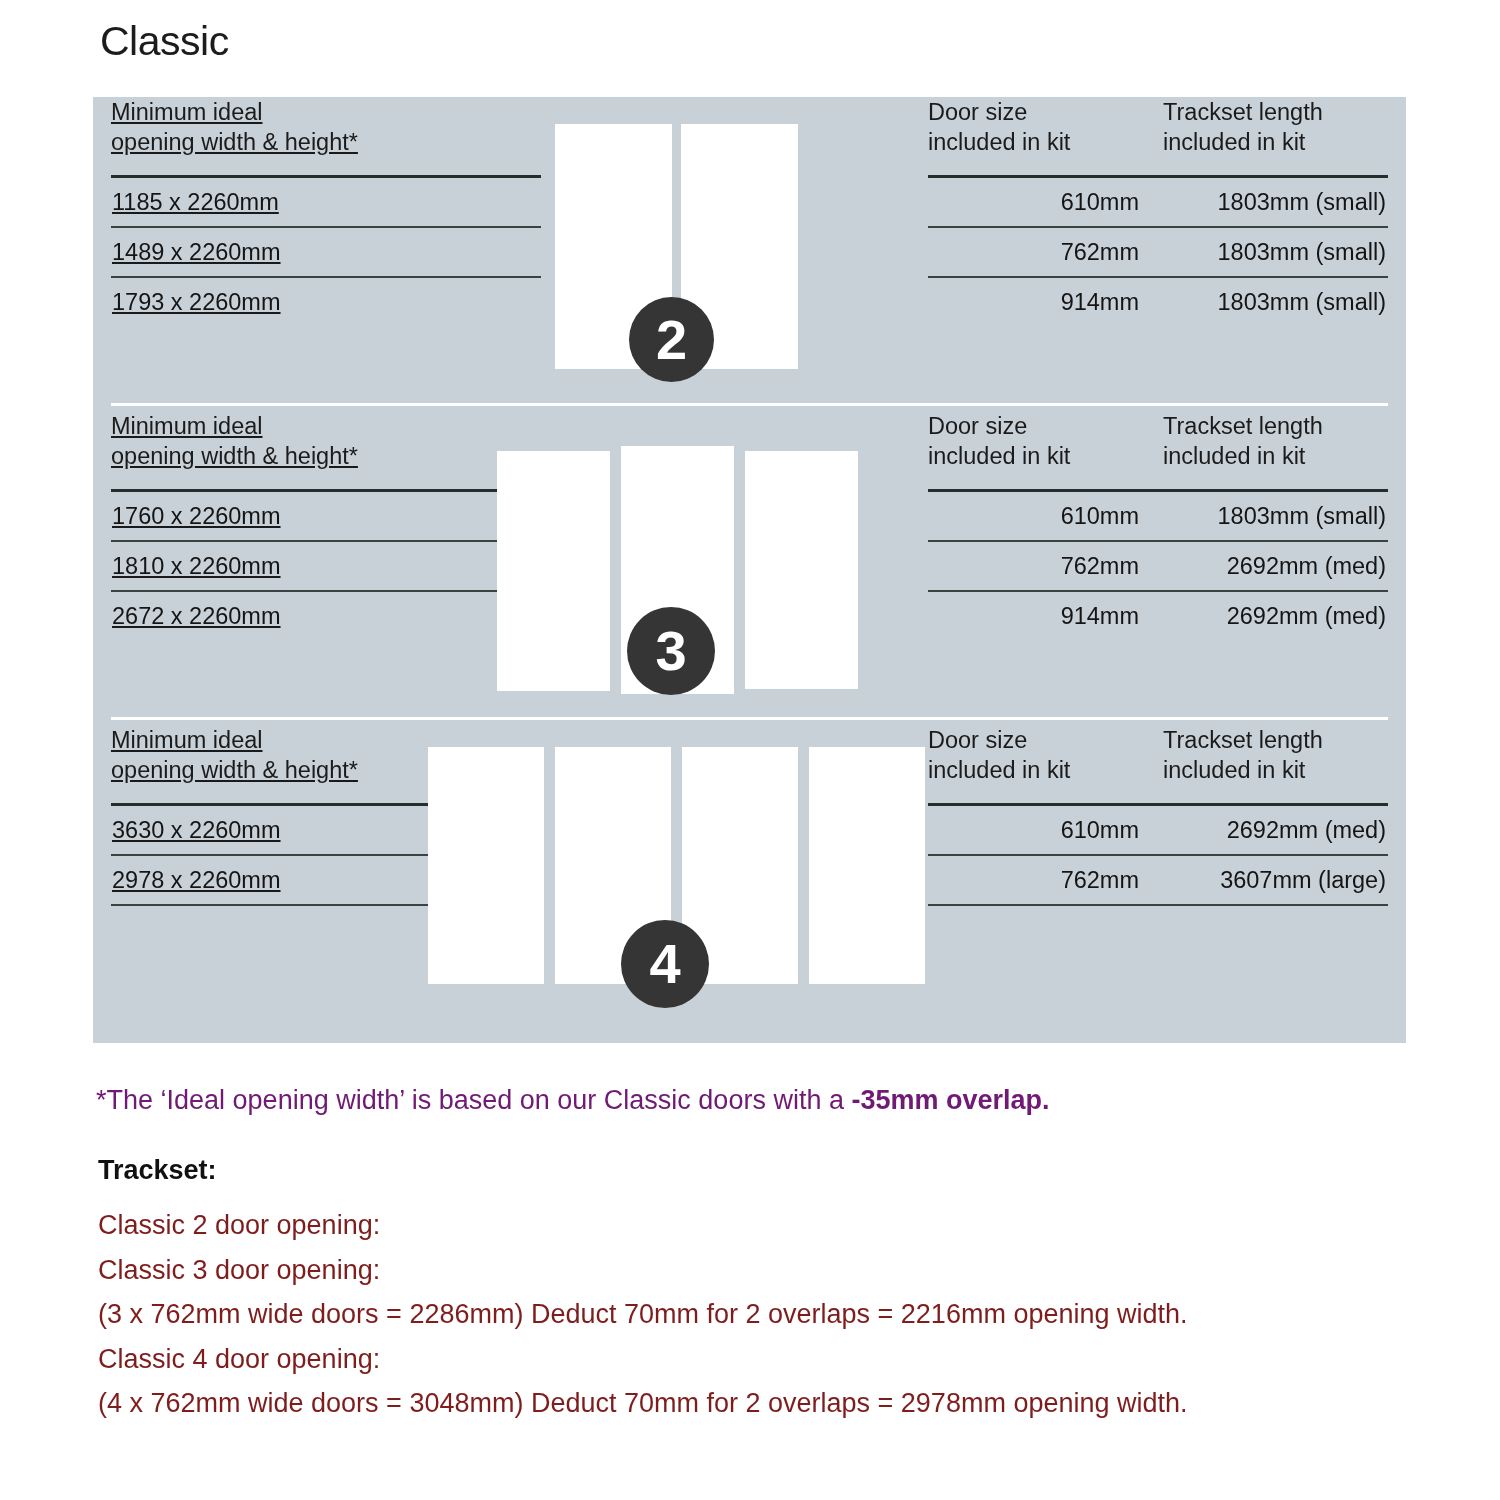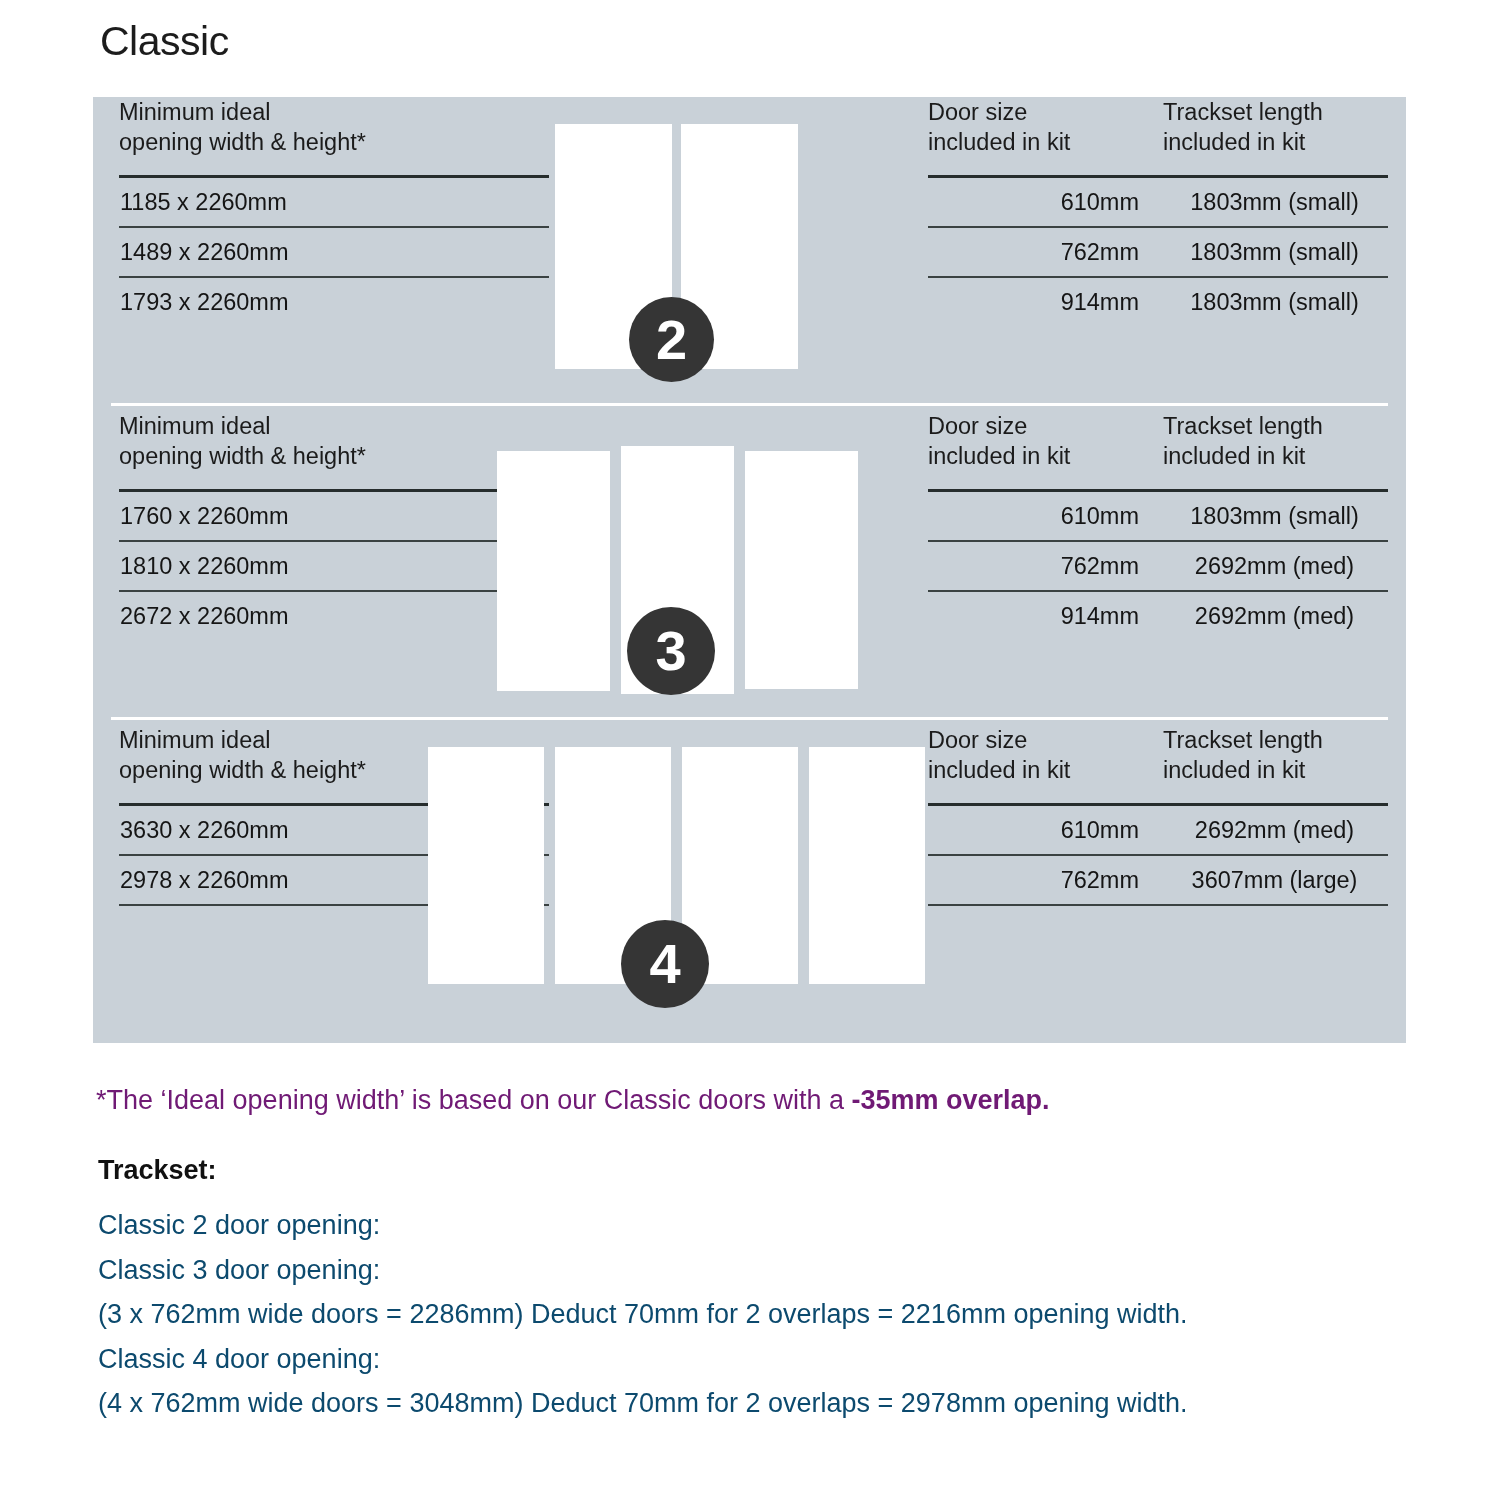--- a/index.html
+++ b/index.html
@@ -45,21 +45,21 @@
     height:3px; background:#ffffff;
   }
   .div1{ top:306px; }
   .div2{ top:620px; }
 
   
   .tbl{
     position:absolute;
     top:0;
   }
-  .tbl-left{ left:26px; width:430px; }
+  .tbl-left{ left:18px; width:430px;text-decoration:underline; }
   .tbl-right{ left:835px; width:460px; }
 
   .tbl-head{
     font-size:23.5px;
     line-height:30px;
     font-weight:400;
     color:#1b1b1b;
     white-space:pre-line;
   }
   .tbl-right .tbl-head{
@@ -80,21 +80,21 @@
 
   .row{
     display:flex;
     align-items:center;
     height:48px;
     font-size:23.5px;
     color:#151515;
   }
   .tbl-left .row .cell{ padding-left:1px;text-align:right; }
   .tbl-right .row .cell.c1{ width:235px; text-align:right; padding-right:24px;}
-  .tbl-right .row .cell.c2{ width:225px; text-align:center; padding-right:2px;}
+  .tbl-right .row .cell.c2{ width:225px; text-align:right; padding-right:2px;}
 
   
   .doors{
     position:absolute;
     display:flex;
   }
   .door{
     background:#ffffff;
   }
   .badge{
@@ -145,21 +145,21 @@
     left:98px; top:1155px;
     font-size:27px;
     font-weight:700;
     color:#111;
   }
   .examples{
     position:absolute;
     left:98px; top:1203px;
     font-size:27px;
     line-height:44.5px;
-    color:#0c4a6e;
+    color:#7f1d1d;
   }
   .examples div{ white-space:nowrap; }
 </style>
 </head>
 <body>
 
 <h1 class="page-title">Classic</h1>
 
 <div class="panel">
 

